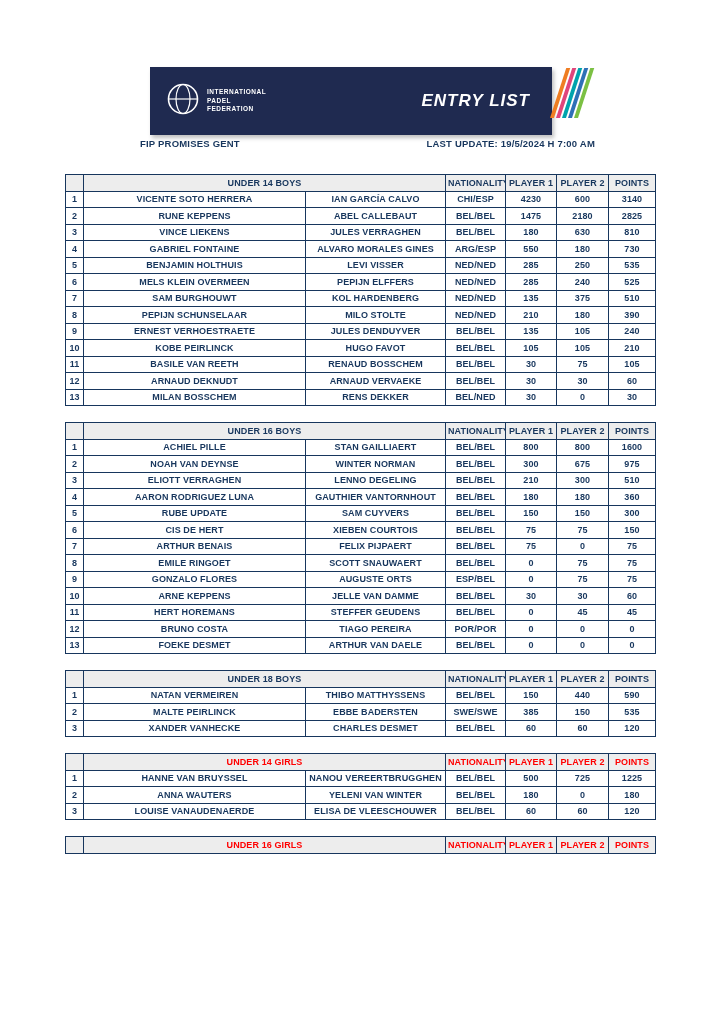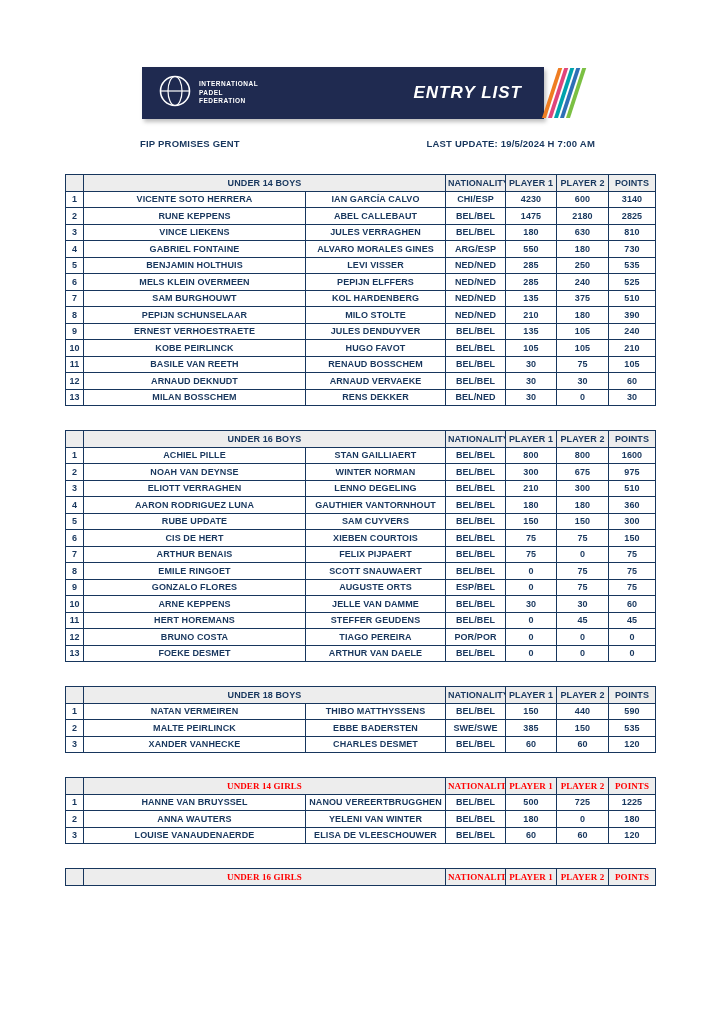--- a/index.html
+++ b/index.html
@@ -5,21 +5,21 @@
   * { margin:0; padding:0; box-sizing:border-box; }
   html,body { background:#ffffff; }
   body {
     width:724px; height:1024px;
     font-family:"Liberation Sans", sans-serif;
     position:relative;
   }
   .page { position:relative; width:724px; height:1024px; background:#fff; overflow:hidden; }
 
   
-  .banner { position:absolute; left:142px; top:67px; width:440px; height:52px; }
+  .banner { position:absolute; left:150px; top:67px; width:440px; height:68px; }
   .banner-navy {
     position:absolute; left:0; top:0; width:402px; height:100%;
     background:#1f2a50; display:flex; align-items:center;
     box-shadow:2px 3px 4px rgba(0,0,0,0.25);
   }
   .logo { display:flex; align-items:center; gap:7px; padding-left:16px; }
   .logo-text { color:#fff; font-size:6.5px; font-weight:bold; letter-spacing:.5px; line-height:1.35; }
   .banner-title {
     margin-left:auto; padding-right:22px; color:#ffffff;
     font-style:italic; font-weight:bold; font-size:17px; letter-spacing:1px;
@@ -34,33 +34,33 @@
   .meta-row {
     position:absolute; left:140px; top:138px; width:455px;
     display:flex; justify-content:space-between;
     font-size:9.5px; font-weight:bold; color:#17365d; letter-spacing:.2px;
   }
 
   
   .tables { position:absolute; left:65px; top:174px; width:590px; }
   table.entry-table {
     border-collapse:collapse; table-layout:fixed; width:590px;
-    margin-bottom:24px;
+    margin-bottom:16px;
     font-size:9px; font-weight:bold; color:#17365d;
   }
   .entry-table th, .entry-table td {
     border:1px solid #17365d;
     text-align:center; vertical-align:middle;
     height:16.5px; padding:0 2px;
     overflow:hidden; white-space:nowrap;
     letter-spacing:.1px;
   }
   .entry-table thead th { background:#ededed; }
   .entry-table tbody td { background:#ffffff; }
-  .entry-table.girls thead th { color:#ff0000;font-family:Liberation Serif, serif; }
+  .entry-table.girls thead th { color:#ff0000; }
 </style>
 </head>
 <body>
 
 <div class="page">
 
   <div class="banner">
     <div class="banner-navy">
       <div class="logo">
         <span>

